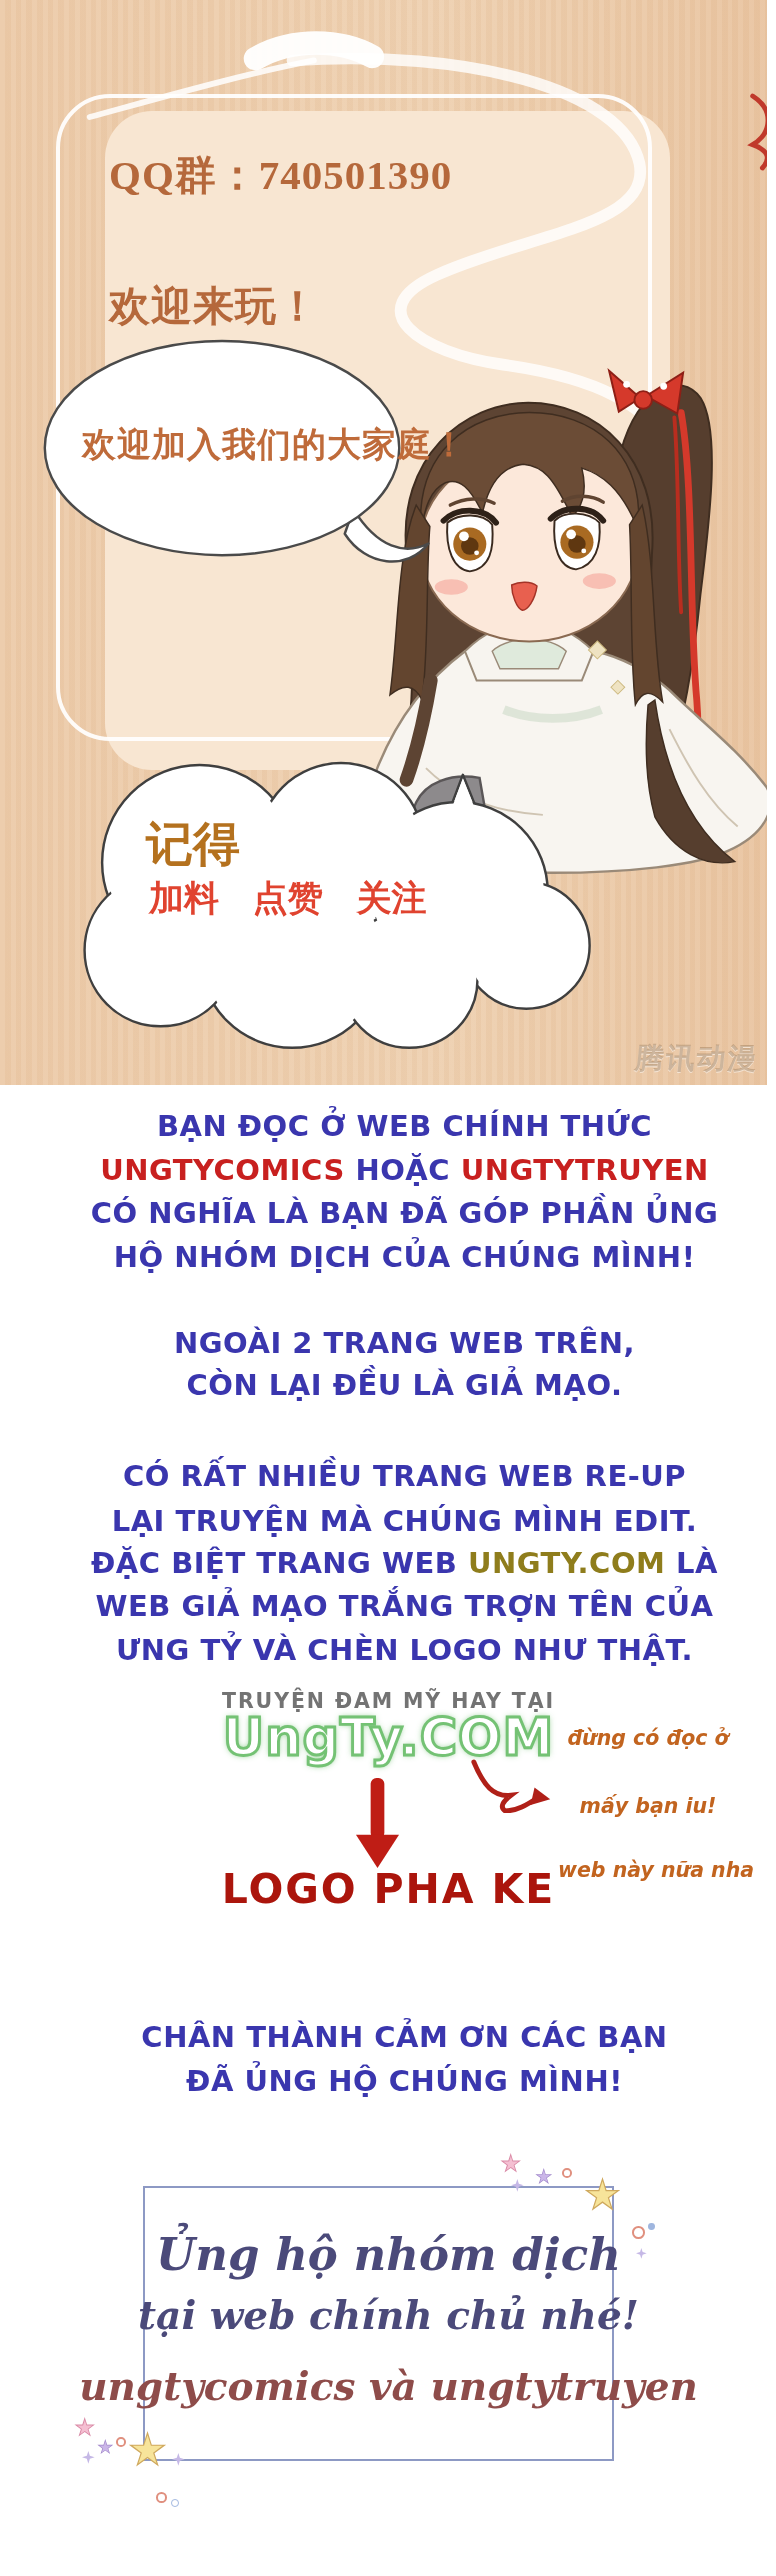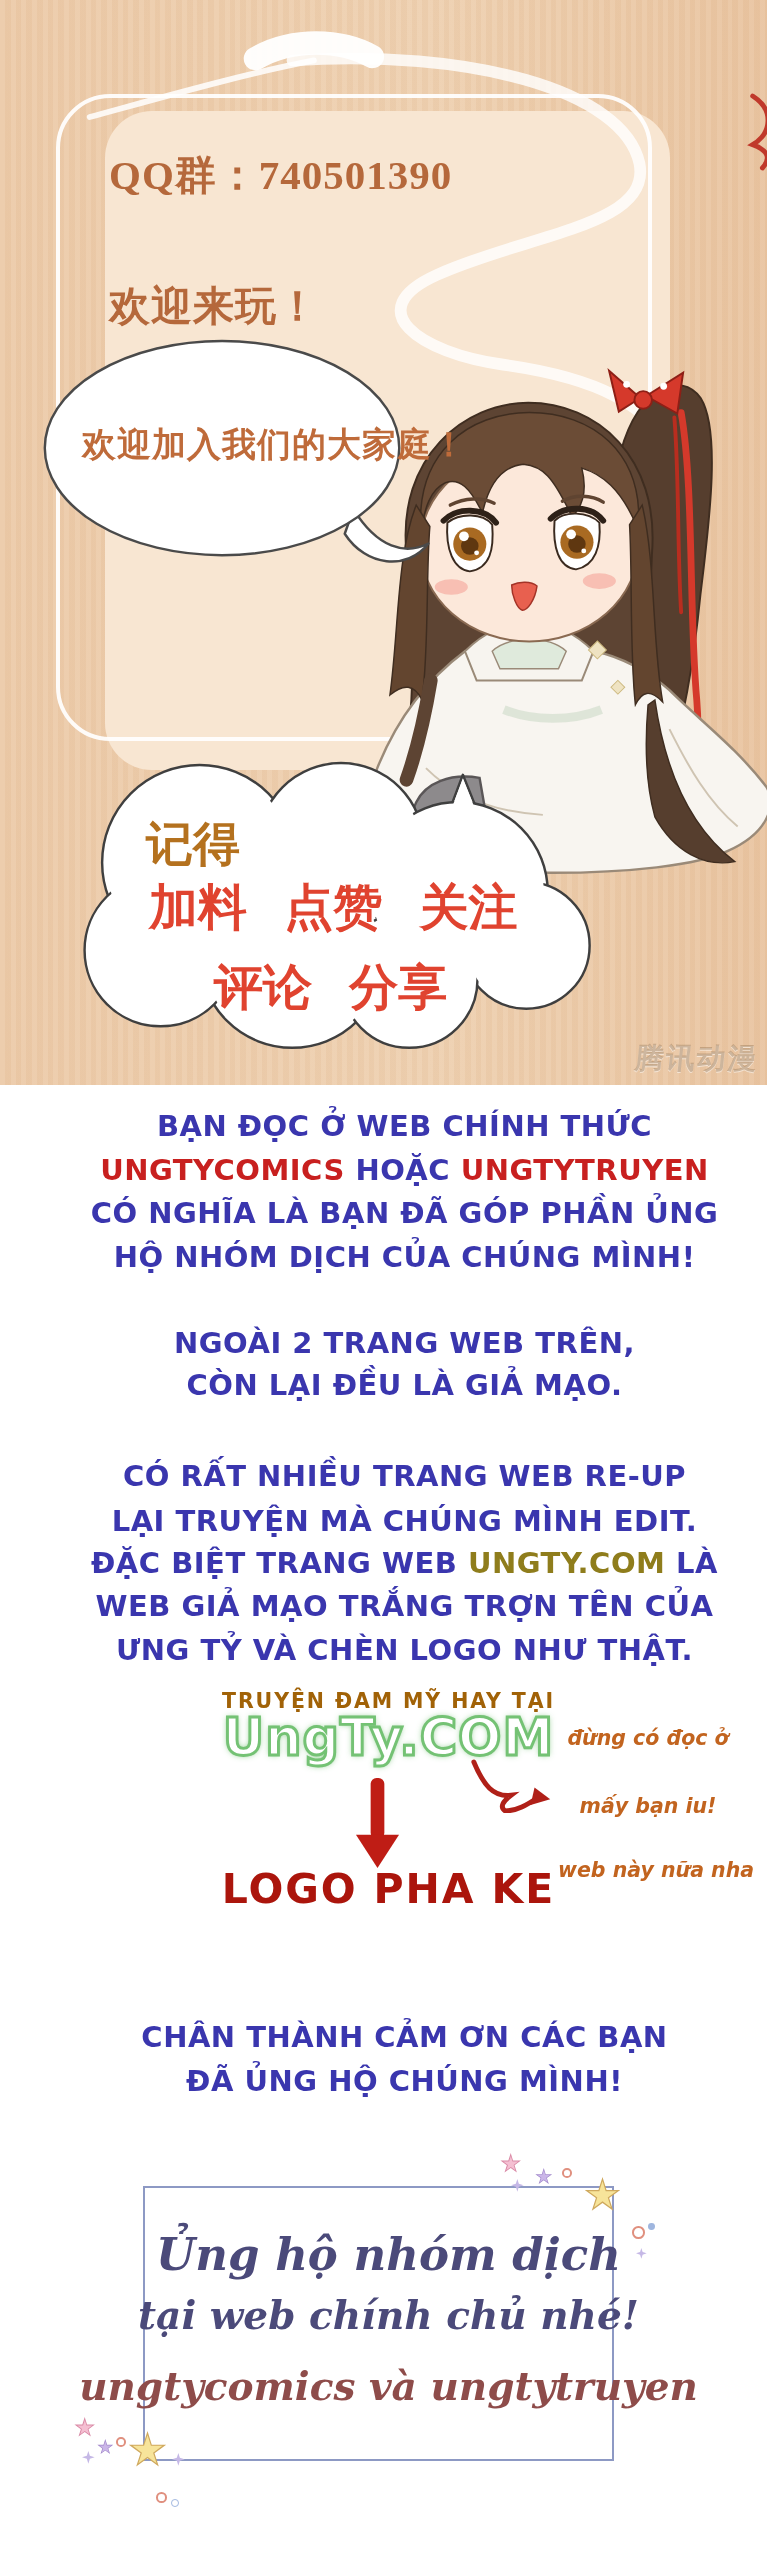--- a/index.html
+++ b/index.html
@@ -12,31 +12,31 @@
       linear-gradient(90deg,#eccaa8 0%,#eed0b0 55%,#e9c4a0 100%);}
   .panel-light{position:absolute;left:105px;top:111px;width:565px;height:659px;
     border-radius:47px;background:#f8e6d2;}
   .panel-stroke{position:absolute;left:56px;top:94px;width:596px;height:647px;box-sizing:border-box;
     border:4.9px solid rgba(255,255,255,.92);border-radius:54px;}
   .cjk{font-family:"Liberation Serif","DejaVu Serif",serif;font-weight:bold;}
   .qq-line{position:absolute;left:109px;color:#b5683b;font-size:41px;letter-spacing:1px;white-space:nowrap;}
   .bubble-text{position:absolute;left:82px;top:422px;width:312px;color:#bf6b3a;font-size:34px;
     letter-spacing:1px;white-space:nowrap;}
   .cloud-t1{position:absolute;left:146px;top:813px;color:#b4711e;font-size:47px;}
-  .cloud-t2{position:absolute;left:149px;top:875px;color:#e0432f;font-size:49px;word-spacing:25px;white-space:nowrap;}
+  .cloud-t2{position:absolute;left:149px;top:875px;color:#e0432f;font-size:35px;word-spacing:25px;white-space:nowrap;}
   .cloud-t3{position:absolute;left:214px;top:955px;color:#e0432f;font-size:49px;word-spacing:25px;white-space:nowrap;}
   .watermark{position:absolute;left:635px;top:1039px;font-size:29px;font-weight:bold;letter-spacing:1.9px;
     color:rgba(146,112,78,.40);transform:skewX(-6deg);text-shadow:0 1px 0 rgba(255,255,255,.5);}
   svg{position:absolute;display:block;}
   
   .bottom-section{position:absolute;left:0;top:1085px;width:777px;height:1491px;background:#ffffff;}
   .cline{position:absolute;left:0;width:777px;text-align:center;font-weight:bold;white-space:nowrap;}
   .blue{color:#3a36ae;} .red{color:#c8201f;} .olive{color:#8f7d1c;}
   .vn{font-size:29px;letter-spacing:0.5px;margin-left:16px;}
-  .tagline{font-size:20.5px;color:#a16207;letter-spacing:1.9px;}
+  .tagline{font-size:20.5px;color:#737373;letter-spacing:1.9px;}
   .brand{font-size:51px;color:#ffffff;-webkit-text-stroke:2.9px #74c274;
     text-shadow:0 0 6.8px rgba(116,194,116,.85),0 0 1.9px rgba(116,194,116,.9);letter-spacing:1px;}
   .logo-label{font-size:41px;color:#ab150c;letter-spacing:1.9px;}
   .note{position:absolute;left:541px;width:180px;text-align:center;color:#c2641f;
     font-size:20.5px;font-weight:bold;font-style:italic;white-space:nowrap;padding-left:17px;}
   .script{font-family:"DejaVu Serif","Liberation Serif",serif;font-style:italic;font-weight:bold;}
   .navy{color:#4b4a7a;} .maroon{color:#8e4c4a;}
   .support-box{position:absolute;left:143px;top:2186px;width:471px;height:275px;box-sizing:border-box;
     border:2.9px solid #8d99c4;background:#ffffff;}
   
@@ -150,21 +150,20 @@
         <circle cx="400" cy="135" r="88"></circle>
           <circle cx="470" cy="190" r="61"></circle>
         <circle cx="230" cy="200" r="91"></circle>
           <circle cx="95" cy="195" r="74"></circle>
         <circle cx="350" cy="225" r="66"></circle>
         <path d="M377,93 L405,19 L433,88 Z"></path>
       </g>
     </svg>
     <div class="cloud-t1 cjk">记得</div>
     <div class="cloud-t2 cjk">加料 点赞 关注</div>
-    <div class="cloud-t3 cjk">评论 分享</div>
 
     <div class="watermark cjk">腾讯动漫</div>
   </div>
 
   <div class="bottom-section"></div>
 
   <div class="cline vn blue" style="top:1109px;">BẠN ĐỌC Ở WEB CHÍNH THỨC</div>
   <div class="cline vn" style="top:1153px;"><span class="red">UNGTYCOMICS</span><span class="blue"> HOẶC </span><span class="red">UNGTYTRUYEN</span></div>
   <div class="cline vn blue" style="top:1196px;">CÓ NGHĨA LÀ BẠN ĐÃ GÓP PHẦN ỦNG</div>
   <div class="cline vn blue" style="top:1240px;">HỘ NHÓM DỊCH CỦA CHÚNG MÌNH!</div>

